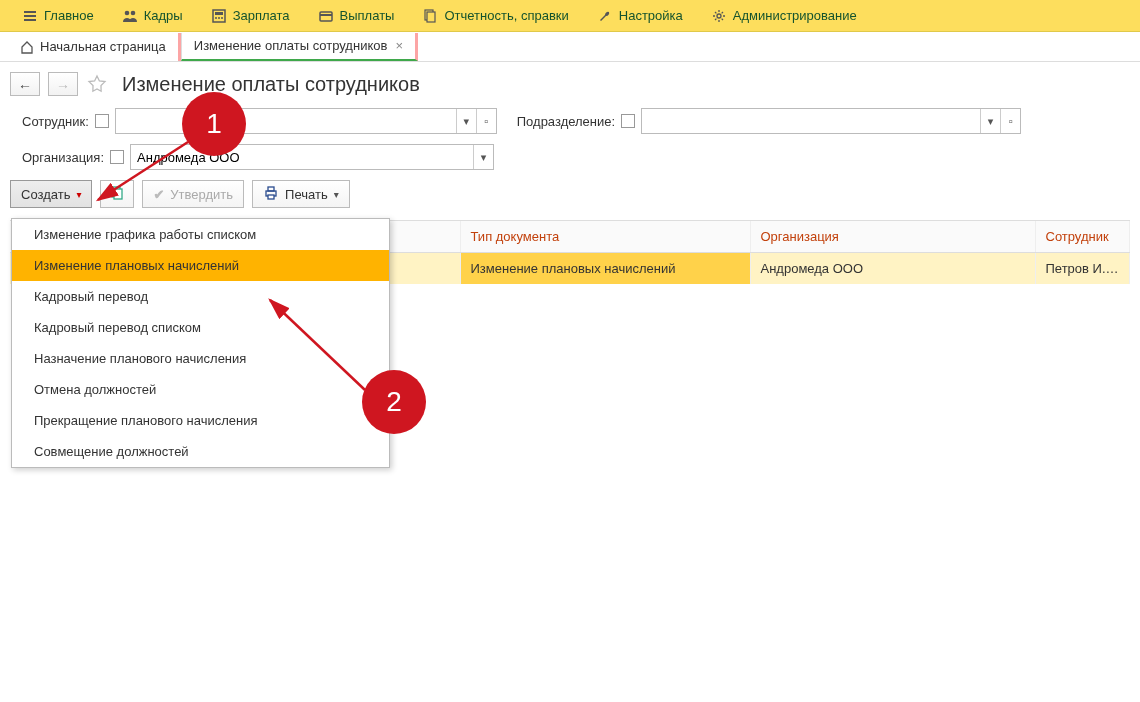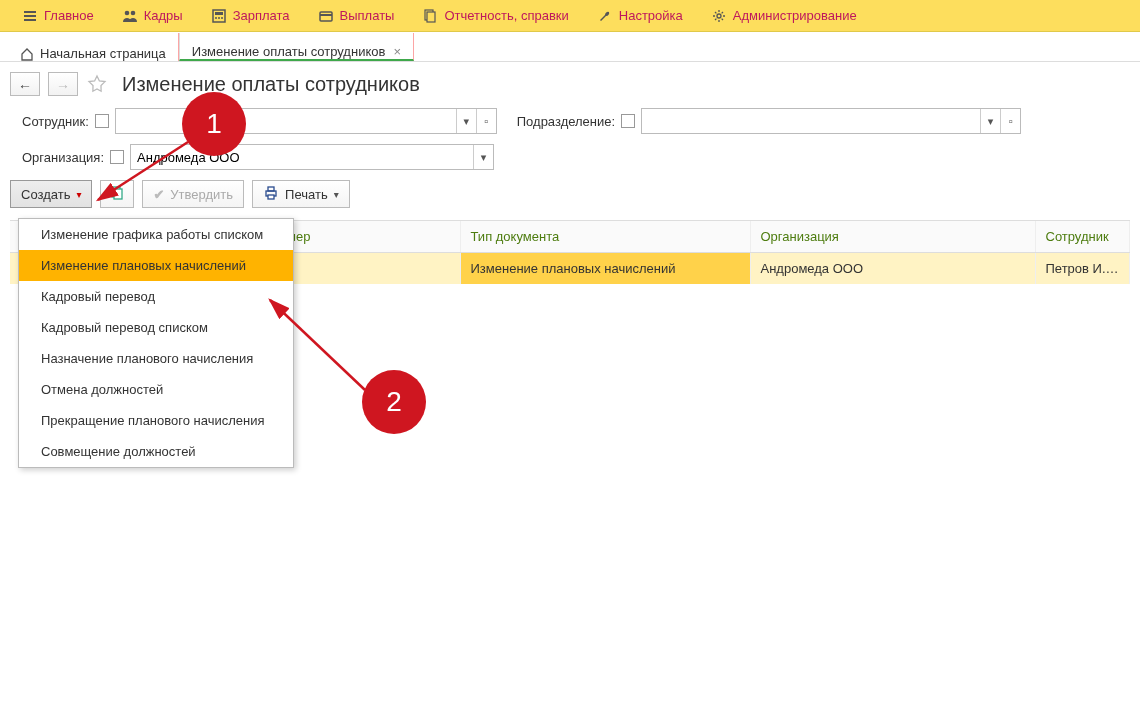--- a/index.html
+++ b/index.html
@@ -22,43 +22,43 @@
     align-items: center;
     padding: 0 8px;
     border-bottom: 1px solid #e0c94a;
   }
   .menubar .menu-item {
     display: flex;
     align-items: center;
     padding: 0 14px;
     height: 20px;
     cursor: pointer;
-    color: #be185d;
+    color: #14532d;
   }
   .menubar .menu-item .micon {
     width: 16px; height: 16px;
     margin-right: 6px;
     color: #555;
     display: flex; align-items:center; justify-content:center;
   }
   
   .tabbar {
     height: 30px;
     background: #fff;
     border-bottom: 1px solid #ddd;
     display: flex;
     align-items: center;
     padding: 0 8px;
   }
   .tab {
     display: flex;
-    align-items: flex-end;
+    align-items: center;
     padding: 0 12px;
     height: 28px;
-    border-right: 1px solid #fca5a5;
+    border-right: 3px solid #fca5a5;
     border-left: 1px solid #ddd;
     cursor: pointer;
   }
   .tab:first-child { border-left: none; }
   .tab.active {
     border-bottom: 2px solid #3fa84b;
   }
   .tab .ticon {
     width: 14px; height: 14px; margin-right: 6px; color:#555;
   }
@@ -164,23 +164,23 @@
   }
   .btn .caret { font-size:10px; color:#c00; }
   .btn.iconbtn { width:34px; justify-content:center; padding:0;}
   .btn .tick { color:#3a8b3a; font-weight:bold;}
   .btn.disabled { color:#aaa; cursor:default;}
   .btn.disabled .tick { color:#bbb;}
   .btn .print { color:#2a4c8f;}
   
   .dropdown {
     position: absolute;
-    left: 18px;
+    left: 11px;
     top: 218px;
-    width: 276px;
+    width: 379px;
     background: #fff;
     border: 1px solid #bbb;
     box-shadow: 2px 2px 6px rgba(0,0,0,.2);
     z-index: 50;
   }
   .dropdown .ditem {
     padding: 8px 22px;
     cursor: pointer;
     white-space: nowrap;
   }
@@ -197,21 +197,21 @@
     border-collapse: collapse;
     table-layout: fixed;
   }
   table.list th {
     text-align: left;
     font-weight: normal;
     padding: 8px 10px;
     border-bottom: 1px solid #ddd;
     border-right: 1px solid #eee;
     background: #fafafa;
-    color: #4d7c0f;
+    color: #c2410c;
   }
   table.list td {
     padding: 8px 10px;
     border-right: 1px solid #eee;
     white-space: nowrap;
     overflow: hidden;
     text-overflow: ellipsis;
   }
   table.list tr.selrow td {
     background: #fff3c4;

